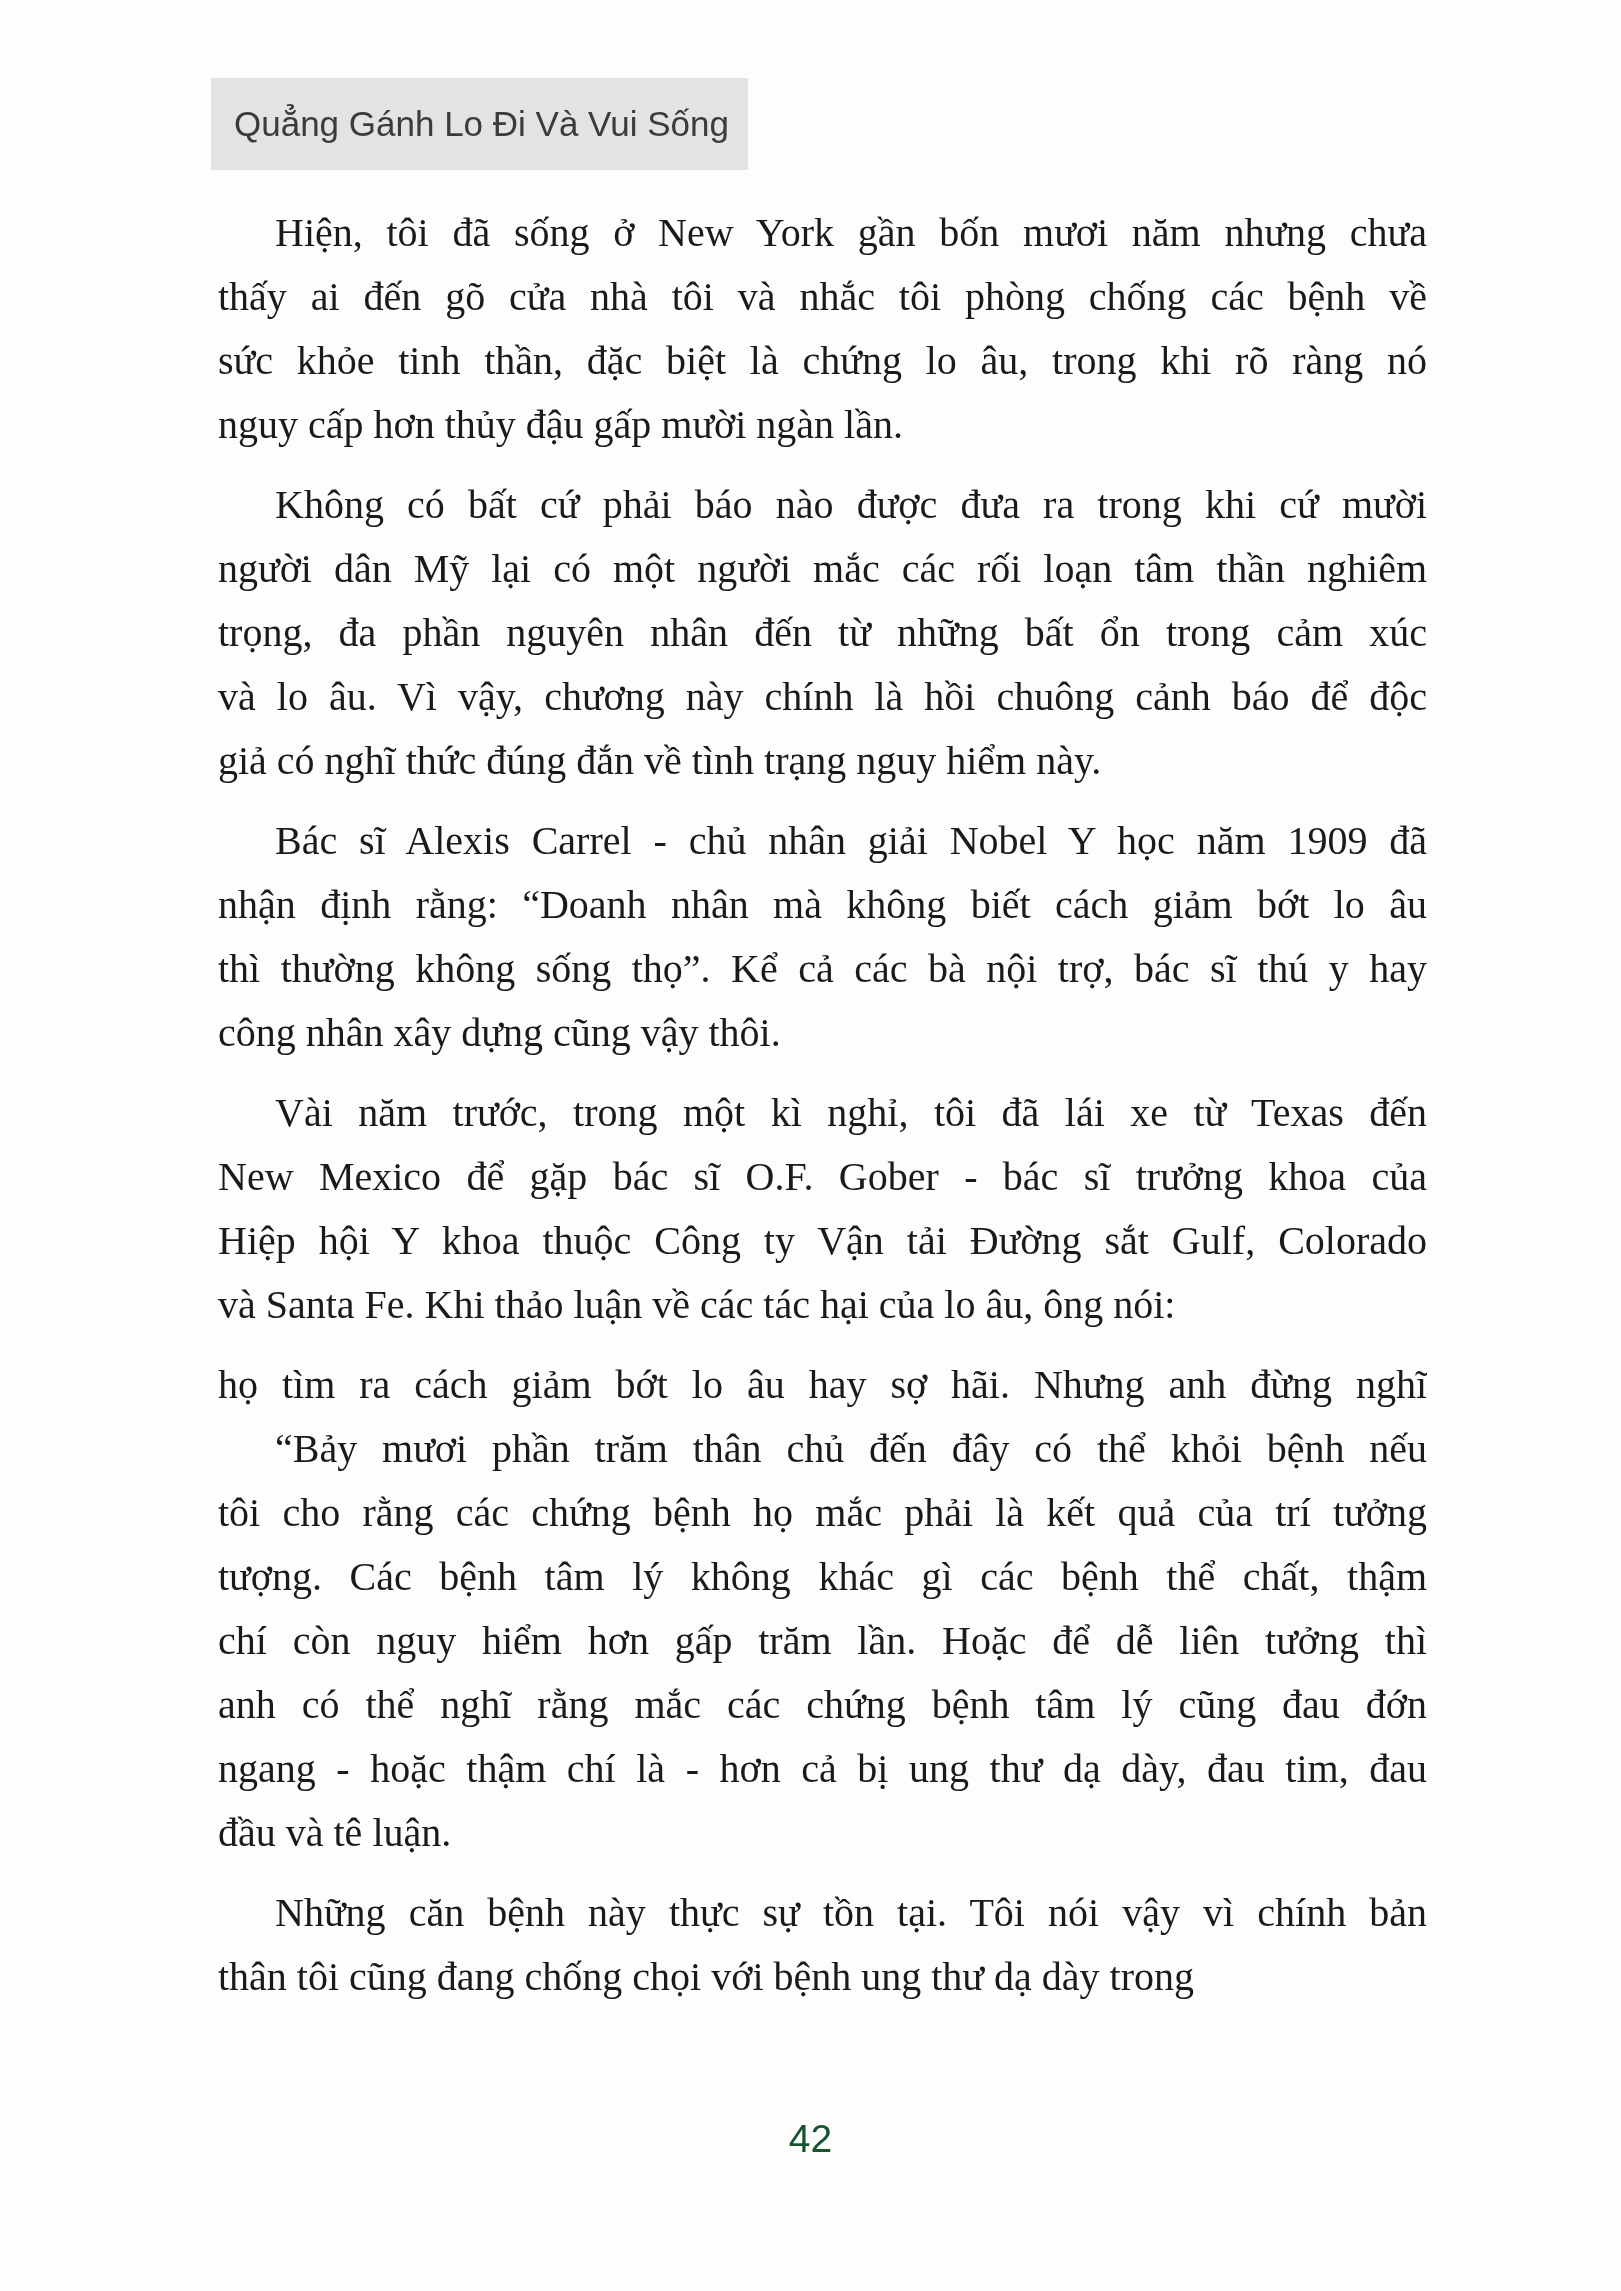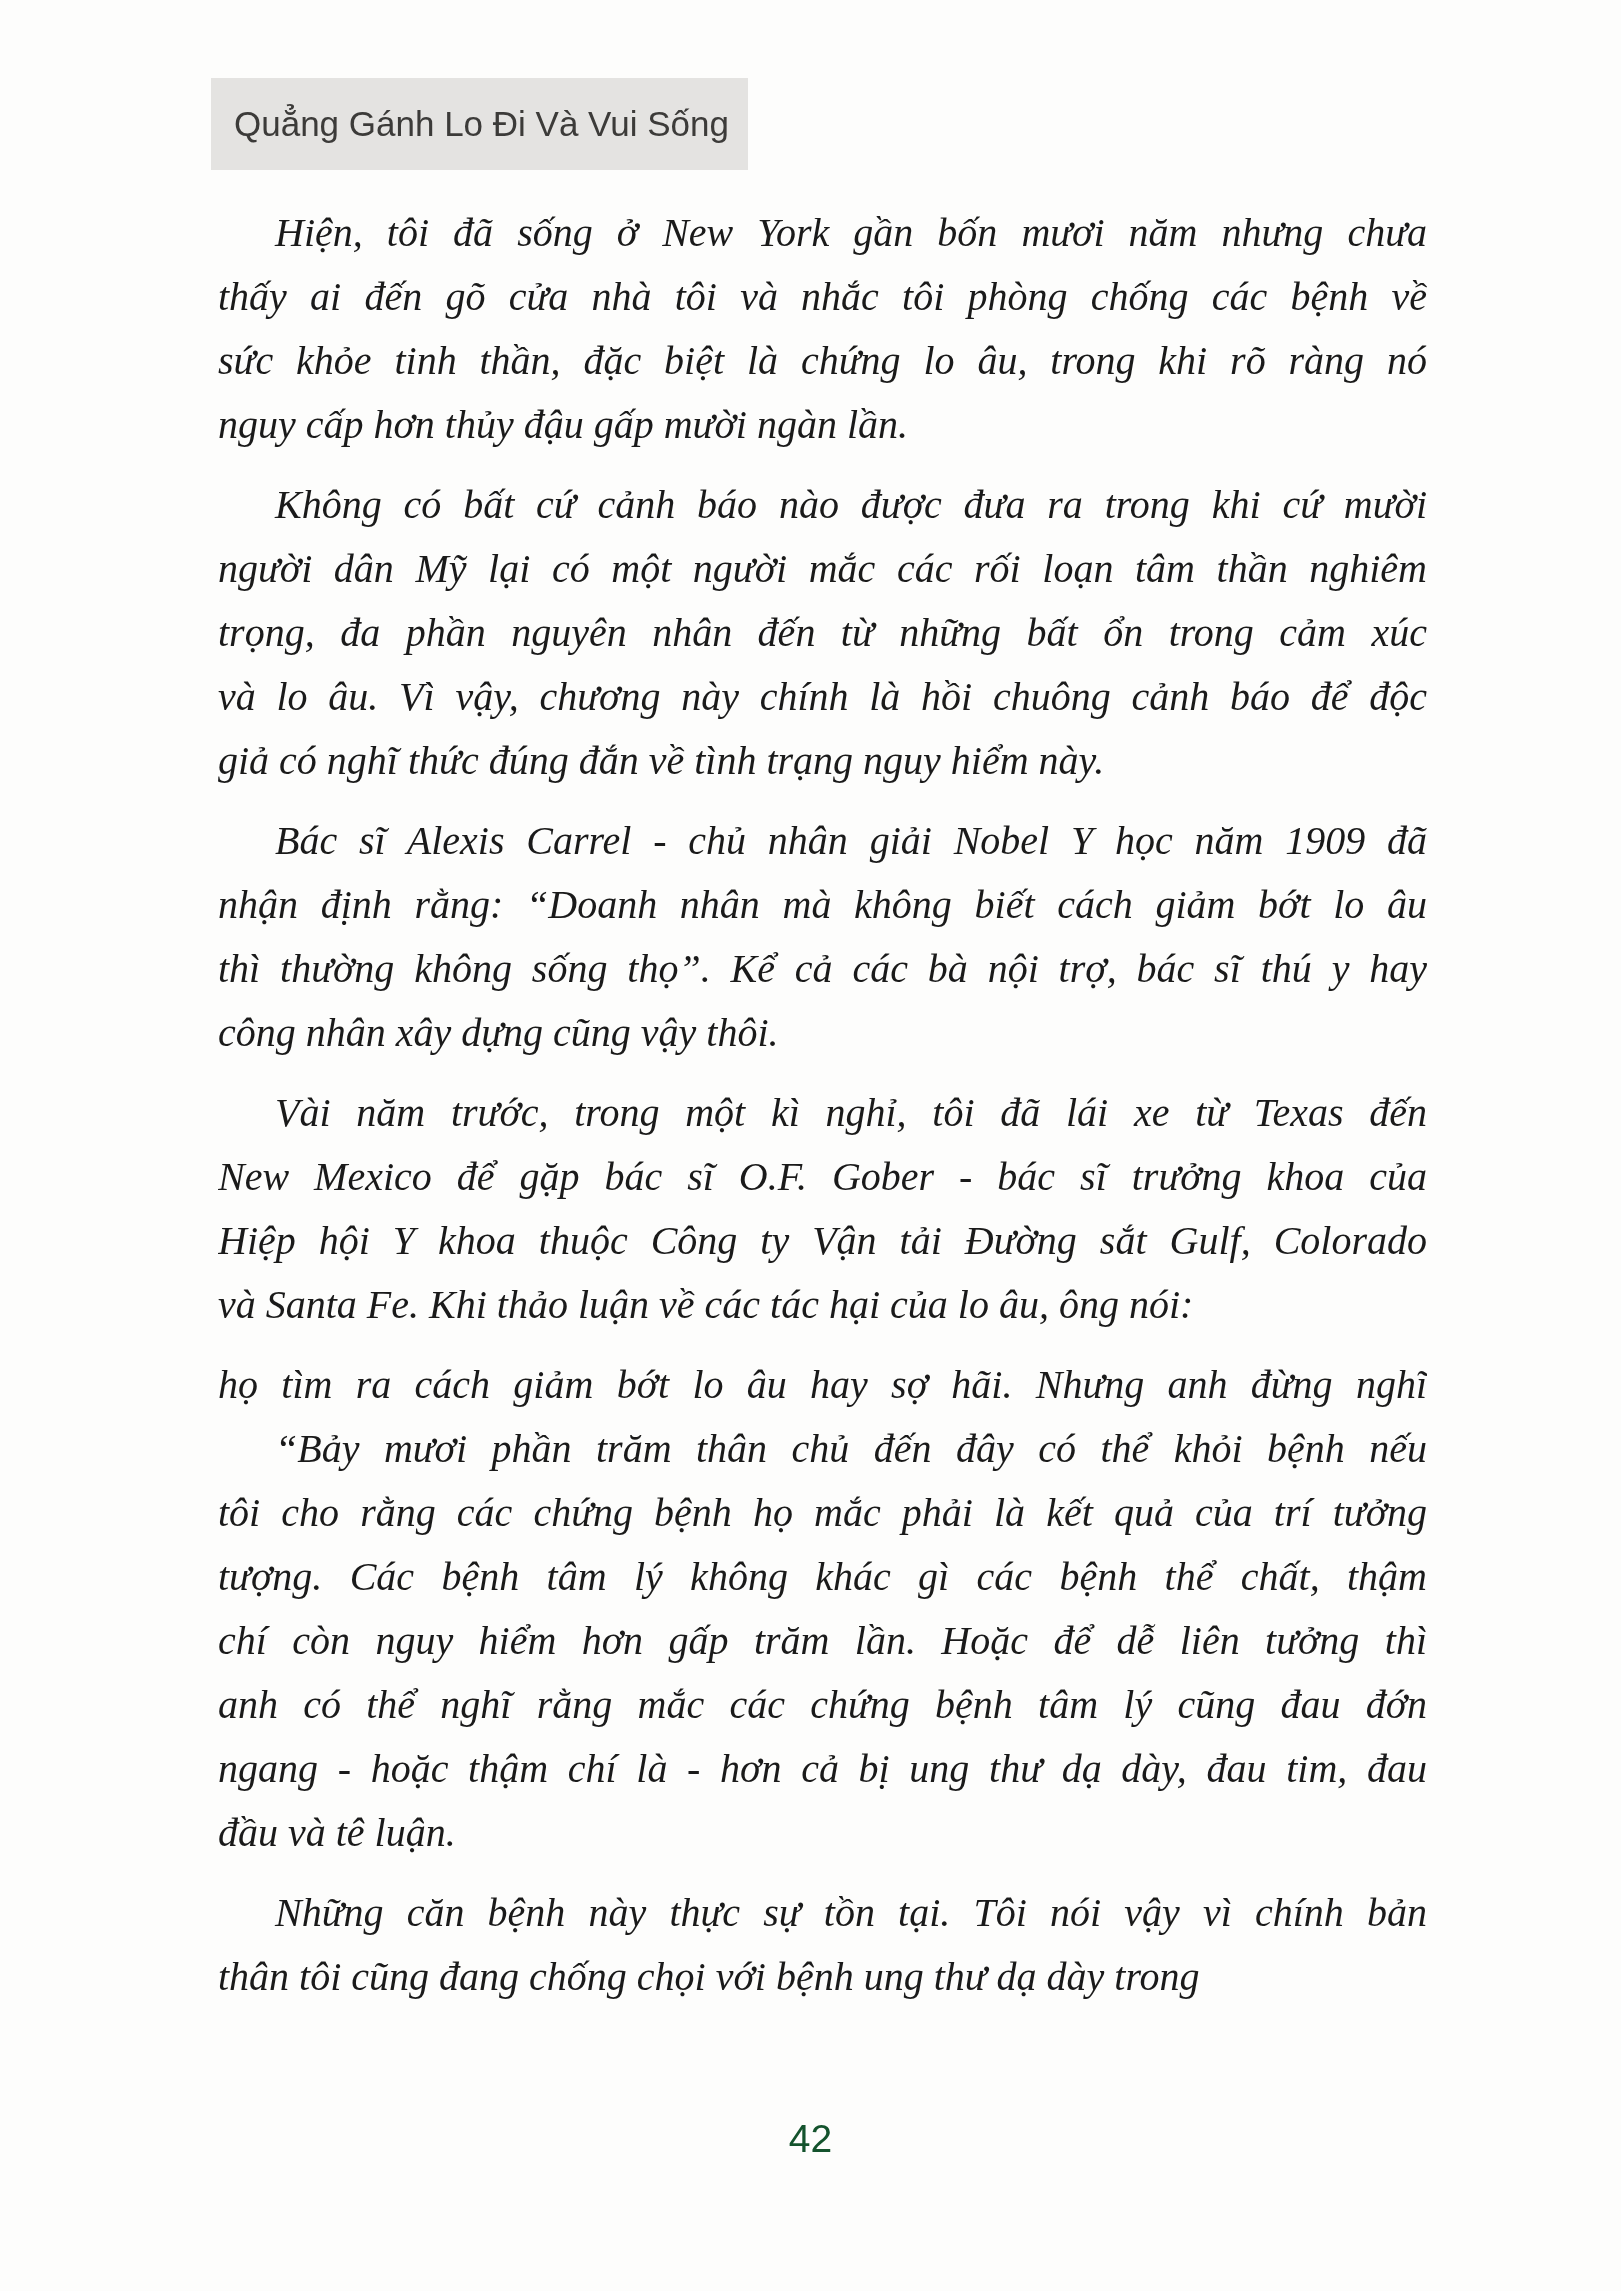--- a/index.html
+++ b/index.html
@@ -38,21 +38,20 @@
     position: absolute;
     left: 218px;
     top: 201px;
     width: 1213px;
     font-size: 40px;
     line-height: 64px;
     color: #1a1a1a;
   }
   .para {
     margin: 0 4px 16px 0;
-    font-style: italic;
   }
   .line {
     text-align: justify;
     height: 64px;
     overflow: hidden;
     white-space: nowrap;
   }
   .line.just {
     white-space: normal;
     text-align-last: justify;
@@ -81,21 +80,21 @@
   </div>
 
   <div class="body-text" id="body-text">
       <div class="para">
         <div class="line first just">Hiện, tôi đã sống ở New York gần bốn mươi năm nhưng chưa</div>
         <div class="line just">thấy ai đến gõ cửa nhà tôi và nhắc tôi phòng chống các bệnh về</div>
         <div class="line just">sức khỏe tinh thần, đặc biệt là chứng lo âu, trong khi rõ ràng nó</div>
         <div class="line">nguy cấp hơn thủy đậu gấp mười ngàn lần.</div>
       </div>
       <div class="para">
-        <div class="line first just">Không có bất cứ cảnh báo nào được đưa ra trong khi cứ mười</div>
+        <div class="line first just">Không có bất cứ phải báo nào được đưa ra trong khi cứ mười</div>
         <div class="line just">người dân Mỹ lại có một người mắc các rối loạn tâm thần nghiêm</div>
         <div class="line just">trọng, đa phần nguyên nhân đến từ những bất ổn trong cảm xúc</div>
         <div class="line just">và lo âu. Vì vậy, chương này chính là hồi chuông cảnh báo để độc</div>
         <div class="line">giả có nghĩ thức đúng đắn về tình trạng nguy hiểm này.</div>
       </div>
       <div class="para">
         <div class="line first just">Bác sĩ Alexis Carrel - chủ nhân giải Nobel Y học năm 1909 đã</div>
         <div class="line just">nhận định rằng: “Doanh nhân mà không biết cách giảm bớt lo âu</div>
         <div class="line just">thì thường không sống thọ”. Kể cả các bà nội trợ, bác sĩ thú y hay</div>
         <div class="line">công nhân xây dựng cũng vậy thôi.</div>

